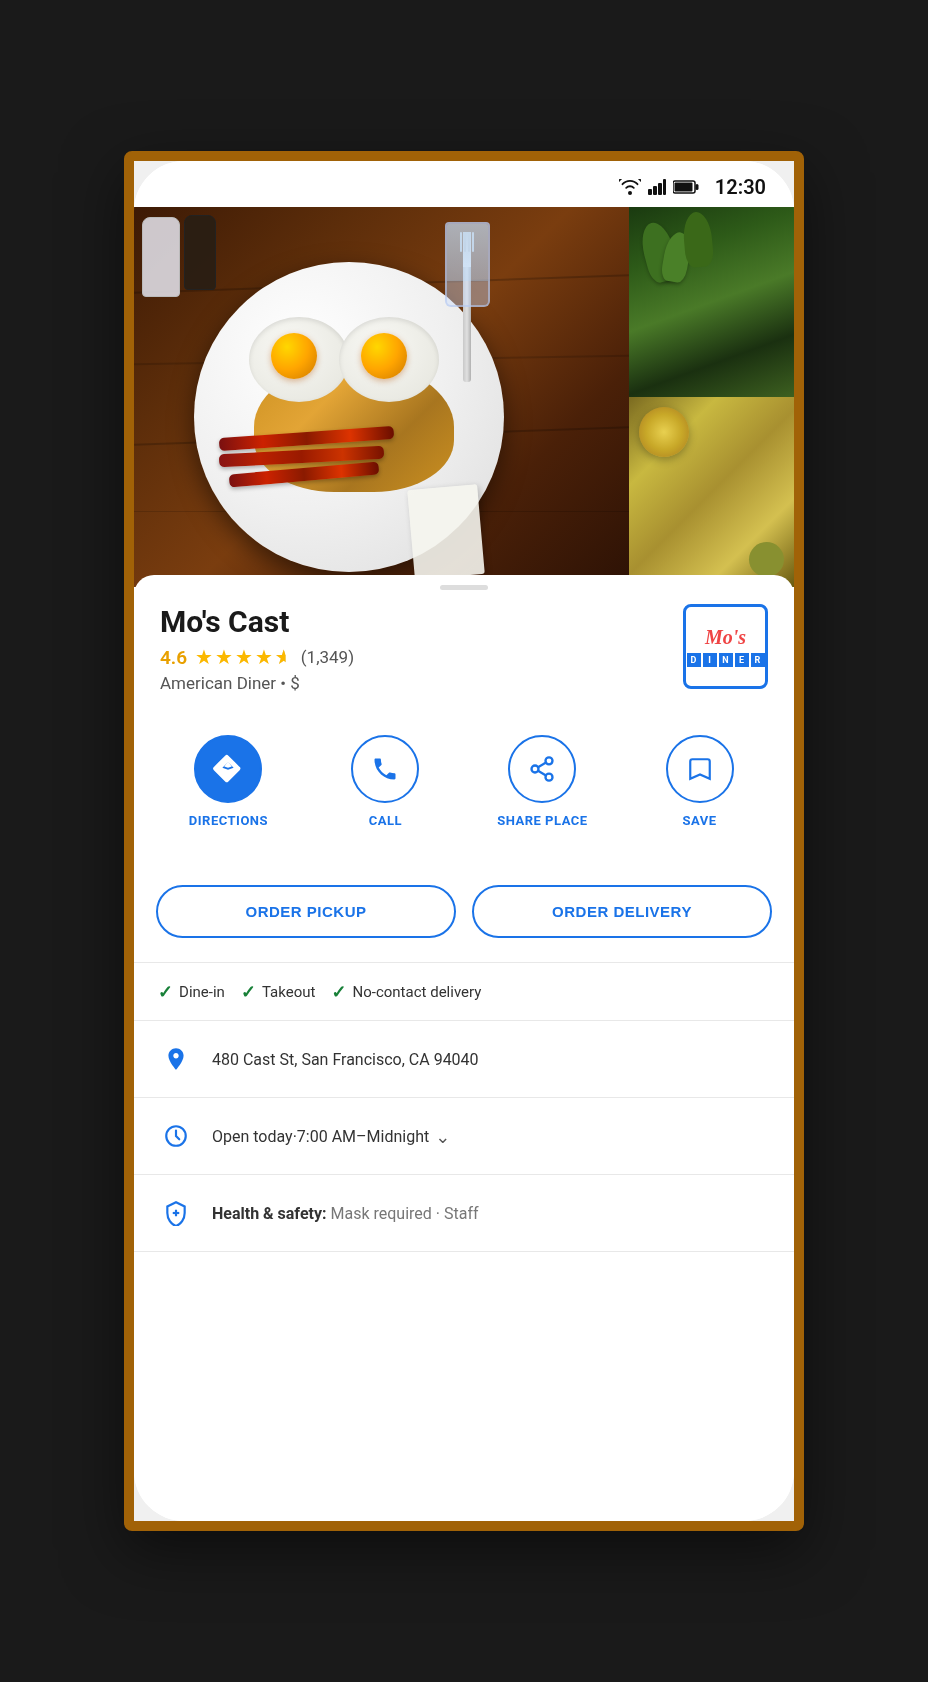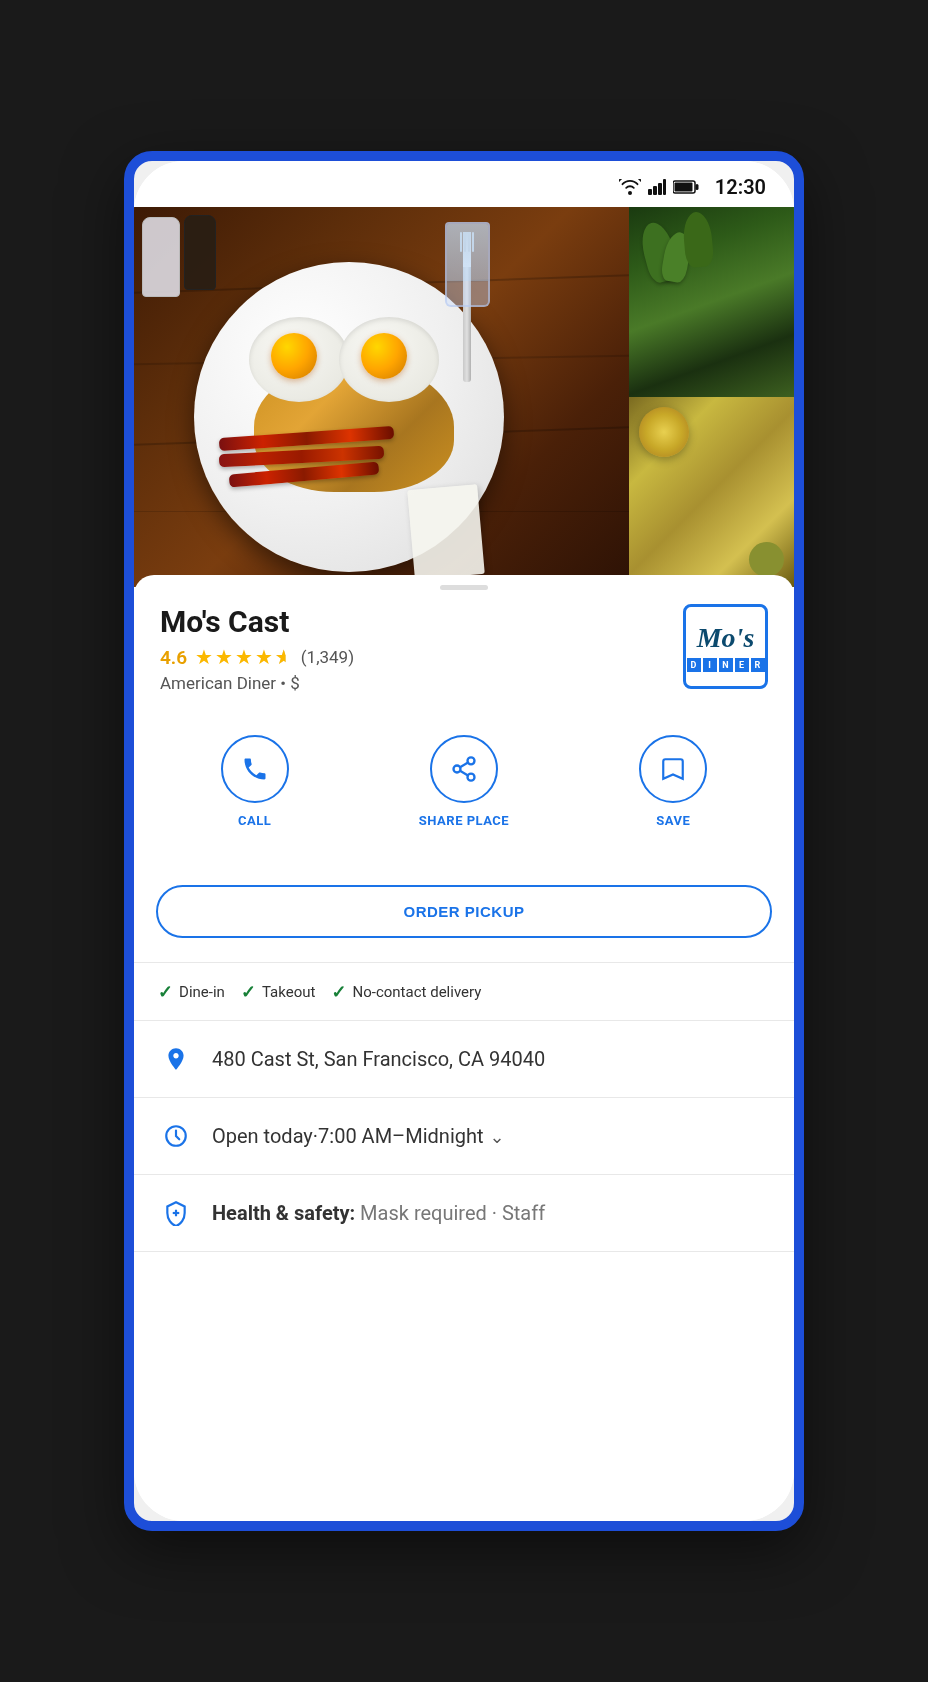--- a/index.html
+++ b/index.html
@@ -8,22 +8,22 @@
       display: flex;
       justify-content: center;
       align-items: center;
       min-height: 100vh;
       font-family: 'Roboto', Arial, sans-serif;
     }
     .phone-frame {
       width: 680px;
       height: 1380px;
       background: #f0f0f0;
-      border-radius: 28px;
-      border: 10px solid #1d4ed8;
+      border-radius: 8px;
+      border: 10px solid #a16207;
       overflow: hidden;
       position: relative;
       box-shadow: 0 20px 60px rgba(0,0,0,0.5);
     }
     .phone-inner {
       width: 100%;
       height: 100%;
       background: white;
       border-radius: 50px;
       overflow: hidden;
@@ -169,24 +169,24 @@
       border: 3px solid #1a73e8;
       border-radius: 8px;
       display: flex;
       flex-direction: column;
       align-items: center;
       justify-content: center;
       padding: 6px;
       flex-shrink: 0;
     }
     .logo-top {
-      font-size: 28px;
+      font-size: 20px;
       font-style: italic;
       font-weight: 700;
-      color: #0c4a6e;
+      color: #ef4444;
       font-family: Georgia, serif;
     }
     .logo-bottom {
       display: flex;
       gap: 2px;
       margin-top: 4px;
     }
     .logo-letter-box {
       width: 14px;
       height: 14px;
@@ -309,21 +309,21 @@
     }
     .info-icon {
       width: 36px;
       height: 36px;
       flex-shrink: 0;
       display: flex;
       align-items: center;
       justify-content: center;
     }
     .info-text {
-      font-size: 20px;
+      font-size: 16px;
       color: #333;
     }
     .info-text .gray {
       color: #777;
     }
     .hours-row {
       display: flex;
       align-items: center;
       gap: 0;
     }
@@ -469,20 +469,31 @@
             <div class="logo-letter-box">N</div>
             <div class="logo-letter-box">E</div>
             <div class="logo-letter-box">R</div>
           </div>
         </div>
       </div>
 
 
       <div class="action-buttons">
 
+        <div class="action-btn">
+          <div class="action-circle filled">
+            <svg width="30" height="30" viewBox="0 0 24 24" fill="white">
+              <path d="M12 2L4 10l8-2 8 2-8-8zM4 10l8 11 8-11-8 2-8-2z"></path>
+              <path d="M21.3 10.3l-9-9a1.8 1.8 0 00-2.6 0l-9 9a1.8 1.8 0 000 2.6l9 9a1.8 1.8 0 002.6 0l9-9a1.8 1.8 0 000-2.6z" fill="white"></path>
+              <path d="M12 6.5l-4.5 4.5 4.5 1.5 4.5-1.5L12 6.5z" fill="#1a73e8"></path>
+              <path d="M9 10l3-4 3 4-3 1-3-1z" fill="white"></path>
+            </svg>
+          </div>
+          <span class="action-label">DIRECTIONS</span>
+        </div>
 
         <div class="action-btn">
           <div class="action-circle">
             <svg width="28" height="28" viewBox="0 0 24 24" fill="#1a73e8">
               <path d="M6.6 10.8c1.4 2.8 3.8 5.1 6.6 6.6l2.2-2.2c.3-.3.7-.4 1-.2 1.1.4 2.3.6 3.6.6.6 0 1 .4 1 1V20c0 .6-.4 1-1 1-9.4 0-17-7.6-17-17 0-.6.4-1 1-1h3.5c.6 0 1 .4 1 1 0 1.3.2 2.5.6 3.6.1.3 0 .7-.2 1L6.6 10.8z"></path>
             </svg>
           </div>
           <span class="action-label">CALL</span>
         </div>
 
@@ -503,20 +514,21 @@
             <svg width="26" height="28" viewBox="0 0 24 24" fill="none" stroke="#1a73e8" stroke-width="2">
               <path d="M5 3h14a2 2 0 012 2v16l-9-4-9 4V5a2 2 0 012-2z"></path>
             </svg>
           </div>
           <span class="action-label">SAVE</span>
         </div>
       </div>
 
       <div class="order-buttons">
         <button class="order-btn">ORDER PICKUP</button>
+        <button class="order-btn">ORDER DELIVERY</button>
       </div>
 
       <div class="services-row">
         <div class="service-item">
           <span class="check-icon">✓</span>
           <span>Dine-in</span>
         </div>
         <div class="service-item">
           <span class="check-icon">✓</span>
           <span>Takeout</span>

